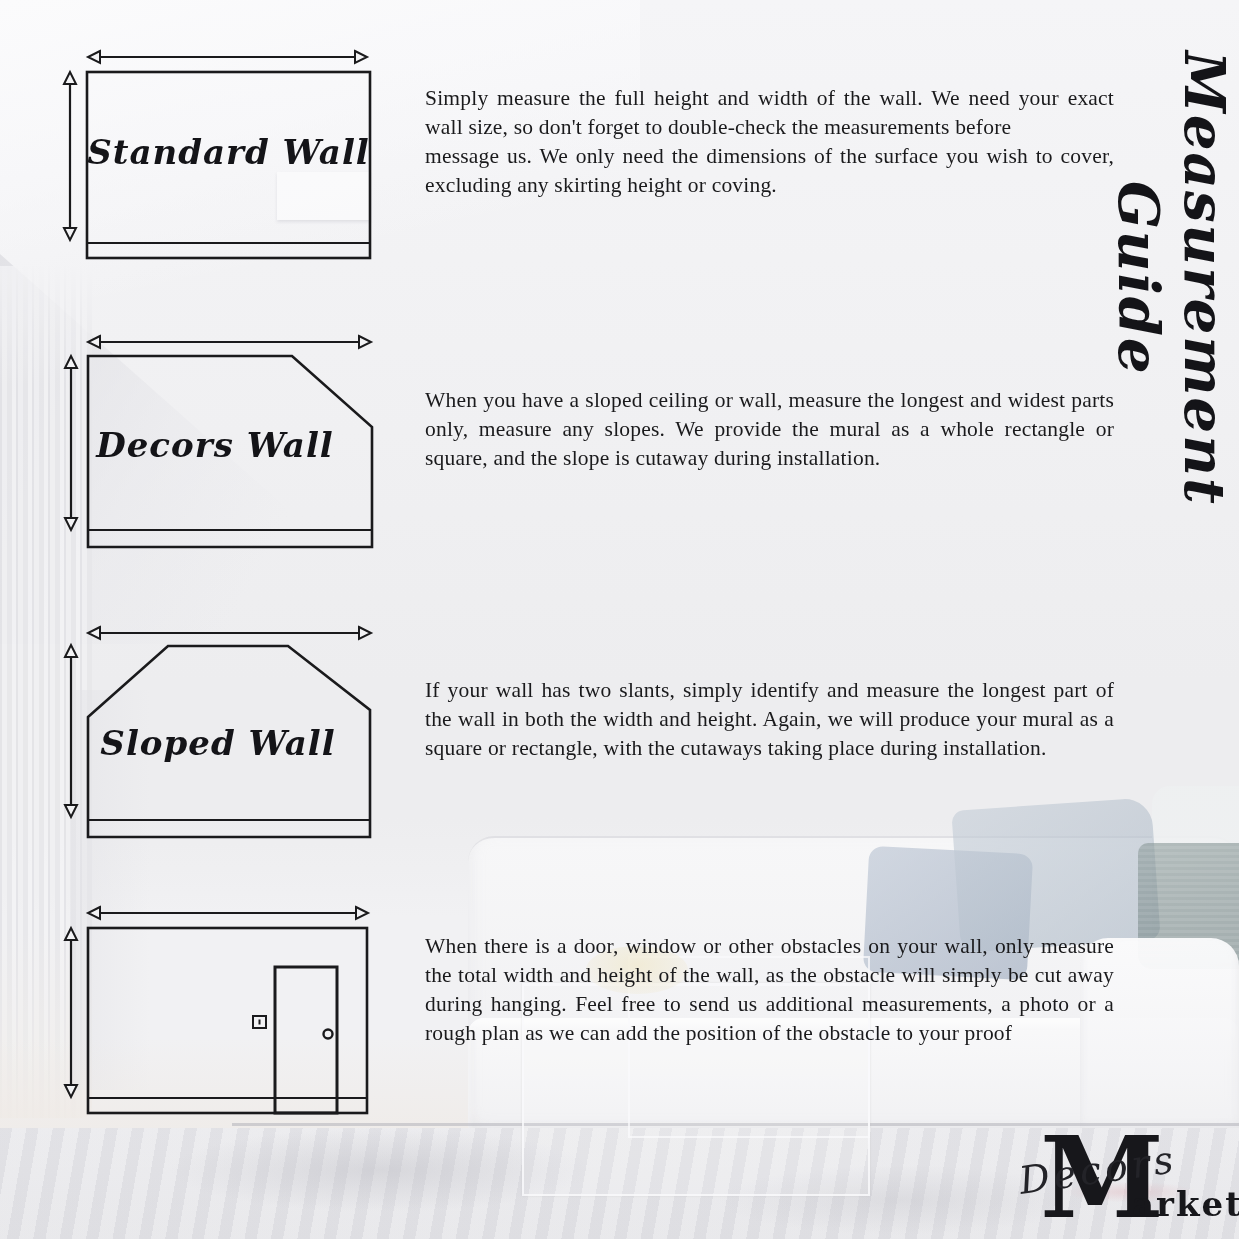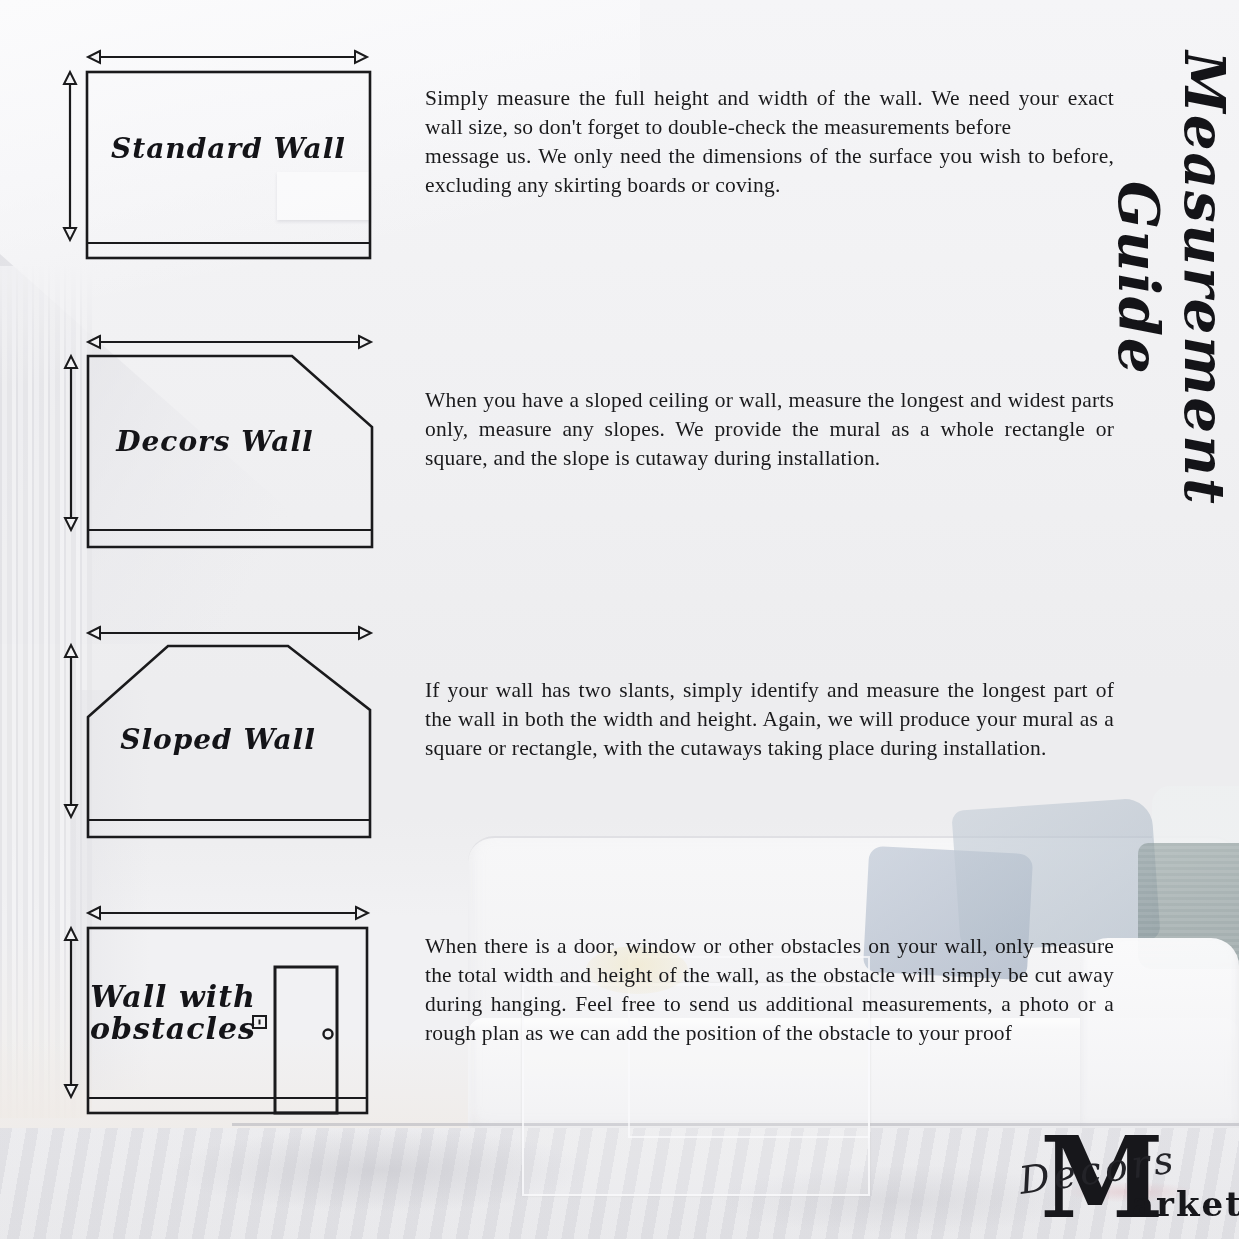--- a/index.html
+++ b/index.html
@@ -58,21 +58,21 @@
     border:2px solid rgba(250,250,252,.9);background:rgba(252,252,253,.05);}
   .bowl{left:586px;top:946px;width:102px;height:48px;opacity:.8;border-radius:50%;
     background:radial-gradient(ellipse at 50% 40%,rgba(240,232,203,.9),rgba(238,229,198,.3) 68%,rgba(238,229,198,0));}
 
   
   .diagram{position:absolute;z-index:3;}
   .diagram svg{display:block;}
   .wall-label{
     position:absolute;text-align:center;color:#141418;
     font-family:"DejaVu Serif",serif;font-style:italic;font-weight:700;
-    font-size:28px;letter-spacing:1px;line-height:1.08;
+    font-size:34px;letter-spacing:1px;line-height:1.08;
   }
   .desc{
     position:absolute;left:425px;width:689px;margin:0;z-index:3;
     font-family:"Liberation Serif",serif;font-size:21.5px;line-height:29px;
     color:#1a1a1c;text-align:justify;letter-spacing:.2px;white-space:pre-line;
   }
   .vertical-title{
     position:absolute;left:1136px;top:14px;width:102px;height:528px;z-index:3;
     writing-mode:vertical-rl;text-align:center;
     font-family:"DejaVu Serif",serif;font-style:italic;font-weight:700;
@@ -123,21 +123,21 @@
         <line class="stroke" x1="15" y1="43" x2="15" y2="189" stroke-width="2.2"></line>
         <polygon points="9,44 15,32 21,44" fill="#f3f3f5" stroke="#1a1a1c" stroke-width="2"></polygon>
         <polygon points="9,188 15,200 21,188" fill="#f3f3f5" stroke="#1a1a1c" stroke-width="2"></polygon>
       </g>
       <rect class="stroke" x="32" y="32" width="283" height="186" stroke-width="2.6"></rect>
       <line class="stroke" x1="32" y1="203" x2="315" y2="203" stroke-width="2.2"></line>
     </svg>
     <div class="wall-label" style="left:32px;top:94px;width:283px">Standard Wall</div>
   </div>
   <p class="desc" style="top:84px">Simply measure the full height and width of the wall. We need your exact wall size, so don't forget to double-check the measurements before
-message us. We only need the dimensions of the surface you wish to before, excluding any skirting boards or coving.</p>
+message us. We only need the dimensions of the surface you wish to cover, excluding any skirting height or coving.</p>
 
   <div class="diagram" style="left:55px;top:325px;width:325px;height:230px">
     <svg width="325" height="230" viewBox="0 0 325 230">
       <g>
         <line class="stroke" x1="44" y1="17" x2="305" y2="17" stroke-width="2.2"></line>
         <polygon points="45,11 33,17 45,23" fill="#f3f3f5" stroke="#1a1a1c" stroke-width="2"></polygon>
         <polygon points="304,11 316,17 304,23" fill="#f3f3f5" stroke="#1a1a1c" stroke-width="2"></polygon>
       </g>
       <g>
         <line class="stroke" x1="16" y1="42" x2="16" y2="194" stroke-width="2.2"></line>
@@ -184,21 +184,20 @@
       </g>
       <rect class="stroke" x="33" y="33" width="279" height="185" stroke-width="2.6"></rect>
       <line class="stroke" x1="33" y1="203" x2="312" y2="203" stroke-width="2.2"></line>
       <rect class="stroke" x="220" y="72" width="62" height="146" stroke-width="3"></rect>
       <circle class="stroke" cx="273" cy="139" r="4.5" stroke-width="2.4"></circle>
       <g>
         <rect class="stroke" x="198" y="121" width="13" height="12" stroke-width="2"></rect>
         <line class="stroke" x1="204.5" y1="124.5" x2="204.5" y2="129.5" stroke-width="2"></line>
       </g>
     </svg>
-    <div class="wall-label" style="left:33px;top:86px;width:170px;font-size:30px">Wall with obstacles</div>
   </div>
   <p class="desc" style="top:932px">When there is a door, window or other obstacles on your wall, only measure the total width and height of the wall, as the obstacle will simply be cut away during hanging. Feel free to send us additional measurements, a photo or a rough plan as we can add the position of the obstacle to your proof</p>
 
   <div class="vertical-title">Measurement Guide</div>
 
   <div class="logo">
     <div class="logo-m">M</div>
     <div class="logo-suffix">arket</div>
     <div class="logo-script">Decors</div>
   </div>

